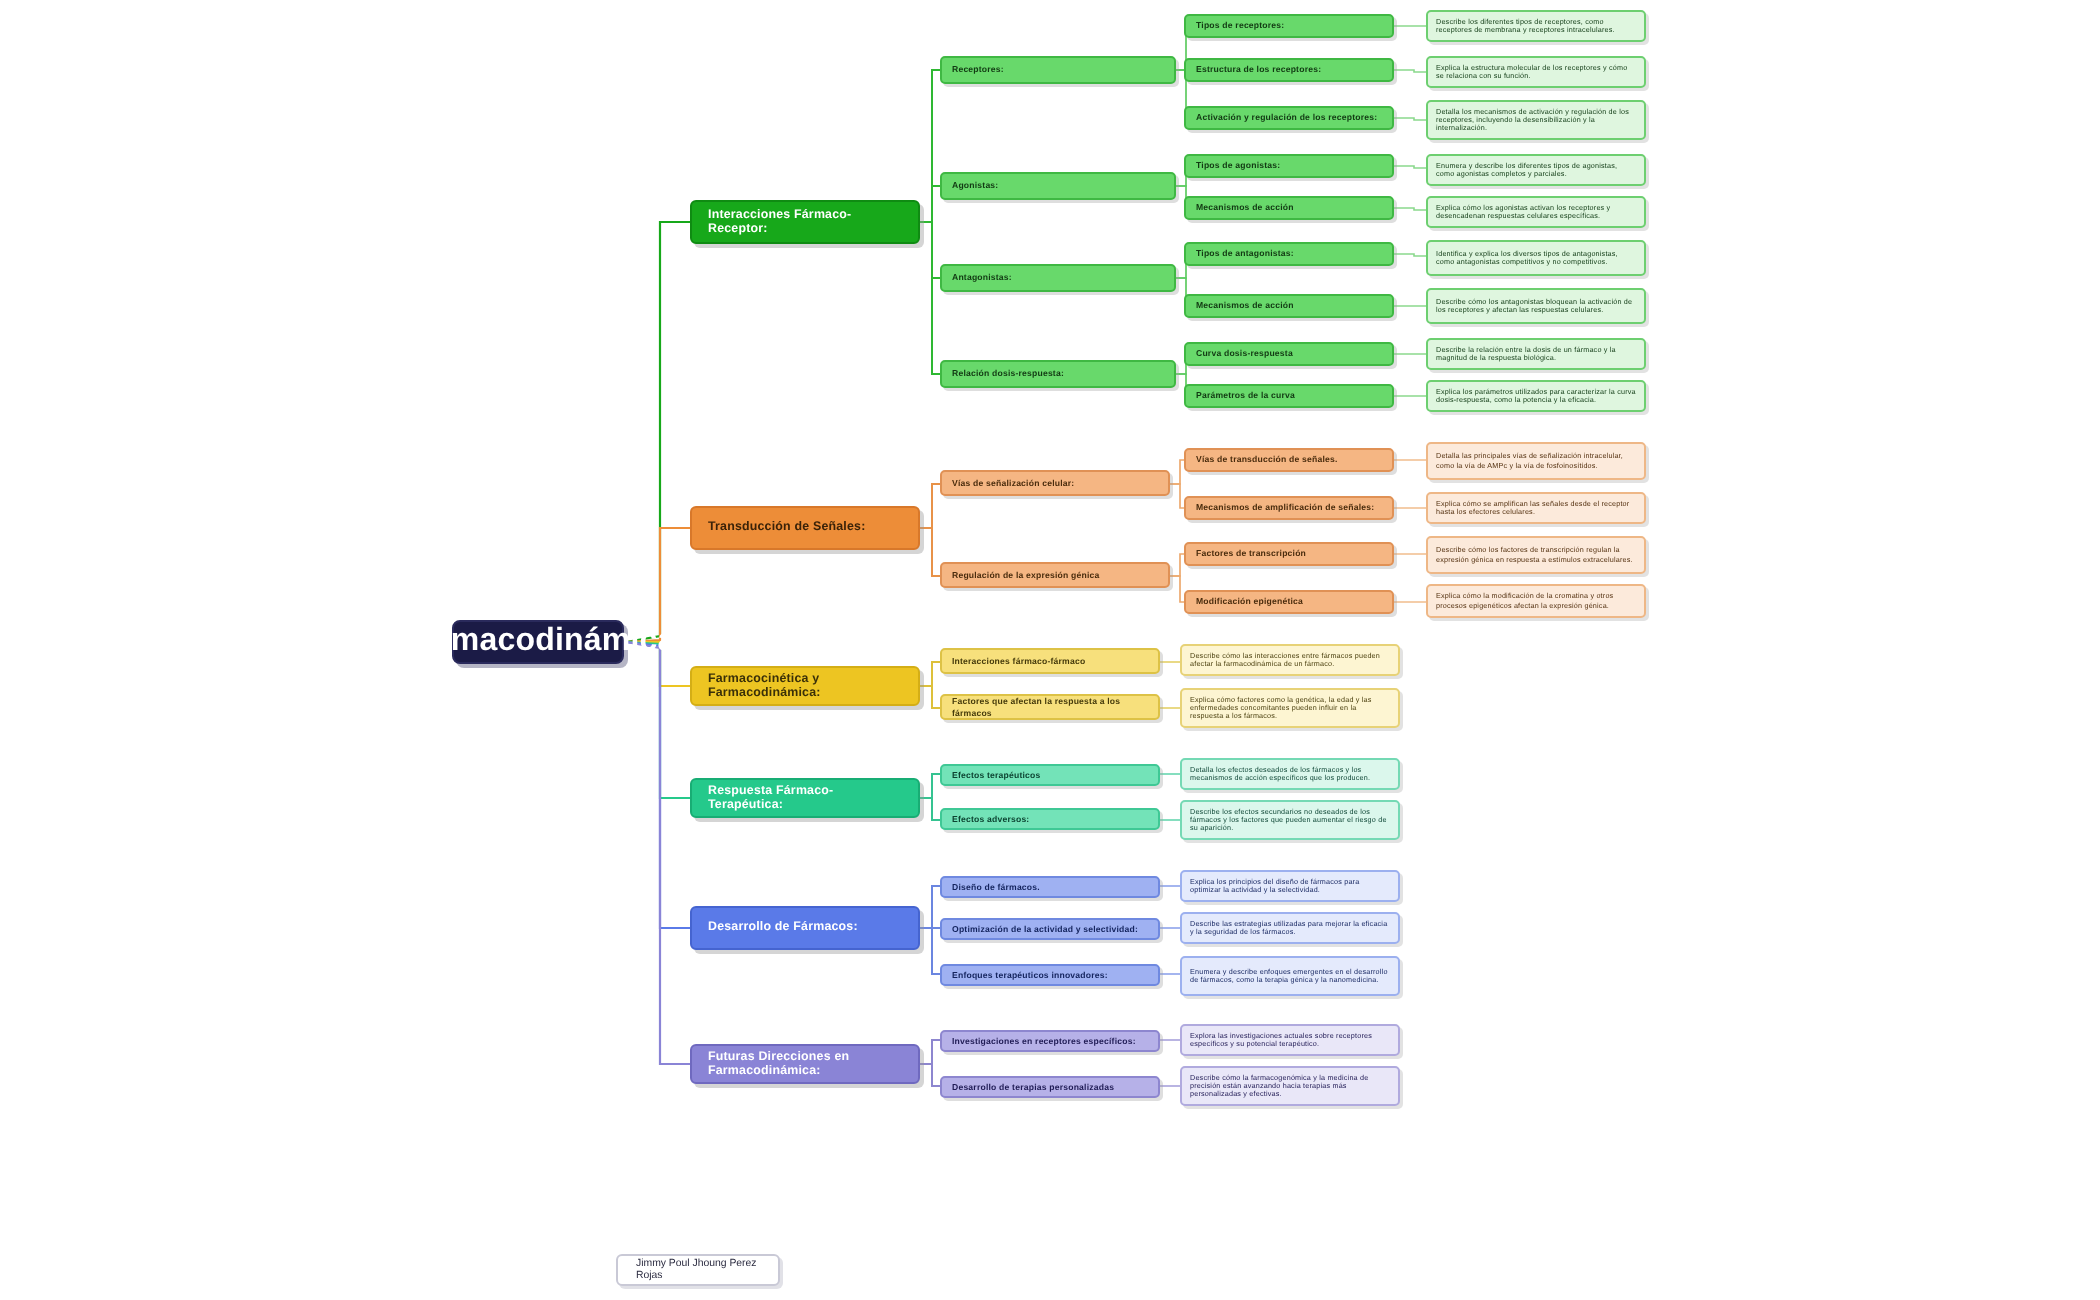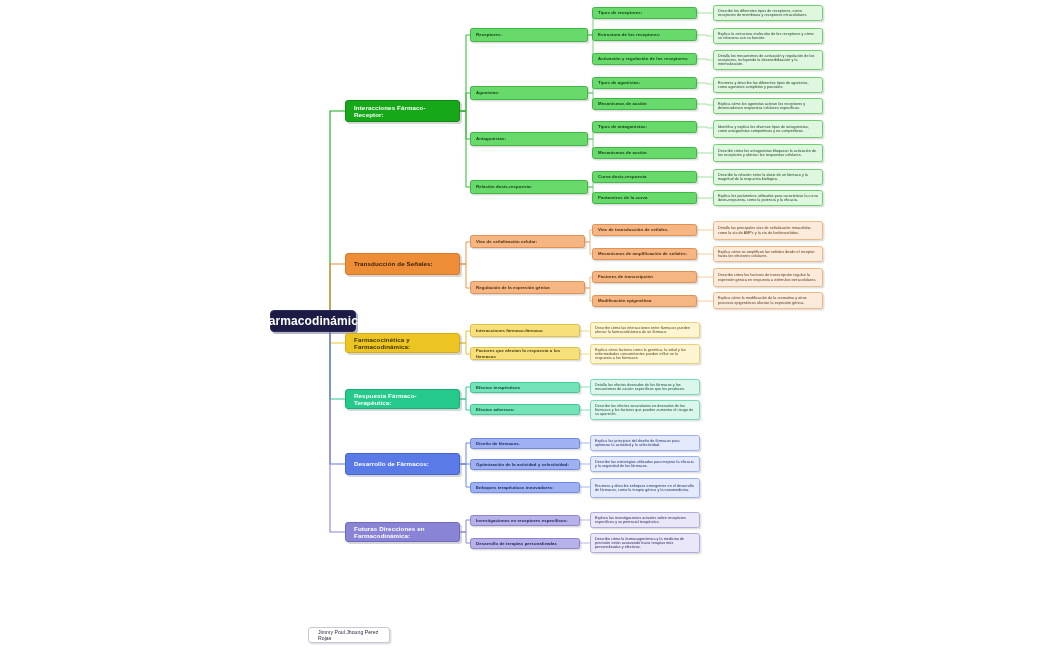--- a/index.html
+++ b/index.html
@@ -32,26 +32,25 @@
     letter-spacing: 0.1px;
     white-space: normal;
   }
 
   
   .root {
     background: #1b1b46;
     color: #ffffff;
     border: 1px solid #2a2a5c;
     border-radius: 4px;
-    font-size: 12px;
+    font-size: 16px;
     font-weight: 700;
     padding: 7px 11px;
     box-shadow: 2px 2px 0 rgba(120,120,150,0.55);
     justify-content: center;
-    margin-left: 44px;
   }
 
   
   .l1 {
     font-size: 6.2px;
     font-weight: 700;
     padding: 6px 8px;
     color: #1d1d1d;
     border-radius: 3px;
     box-shadow: 2px 2px 0 rgba(150,150,150,0.40);

